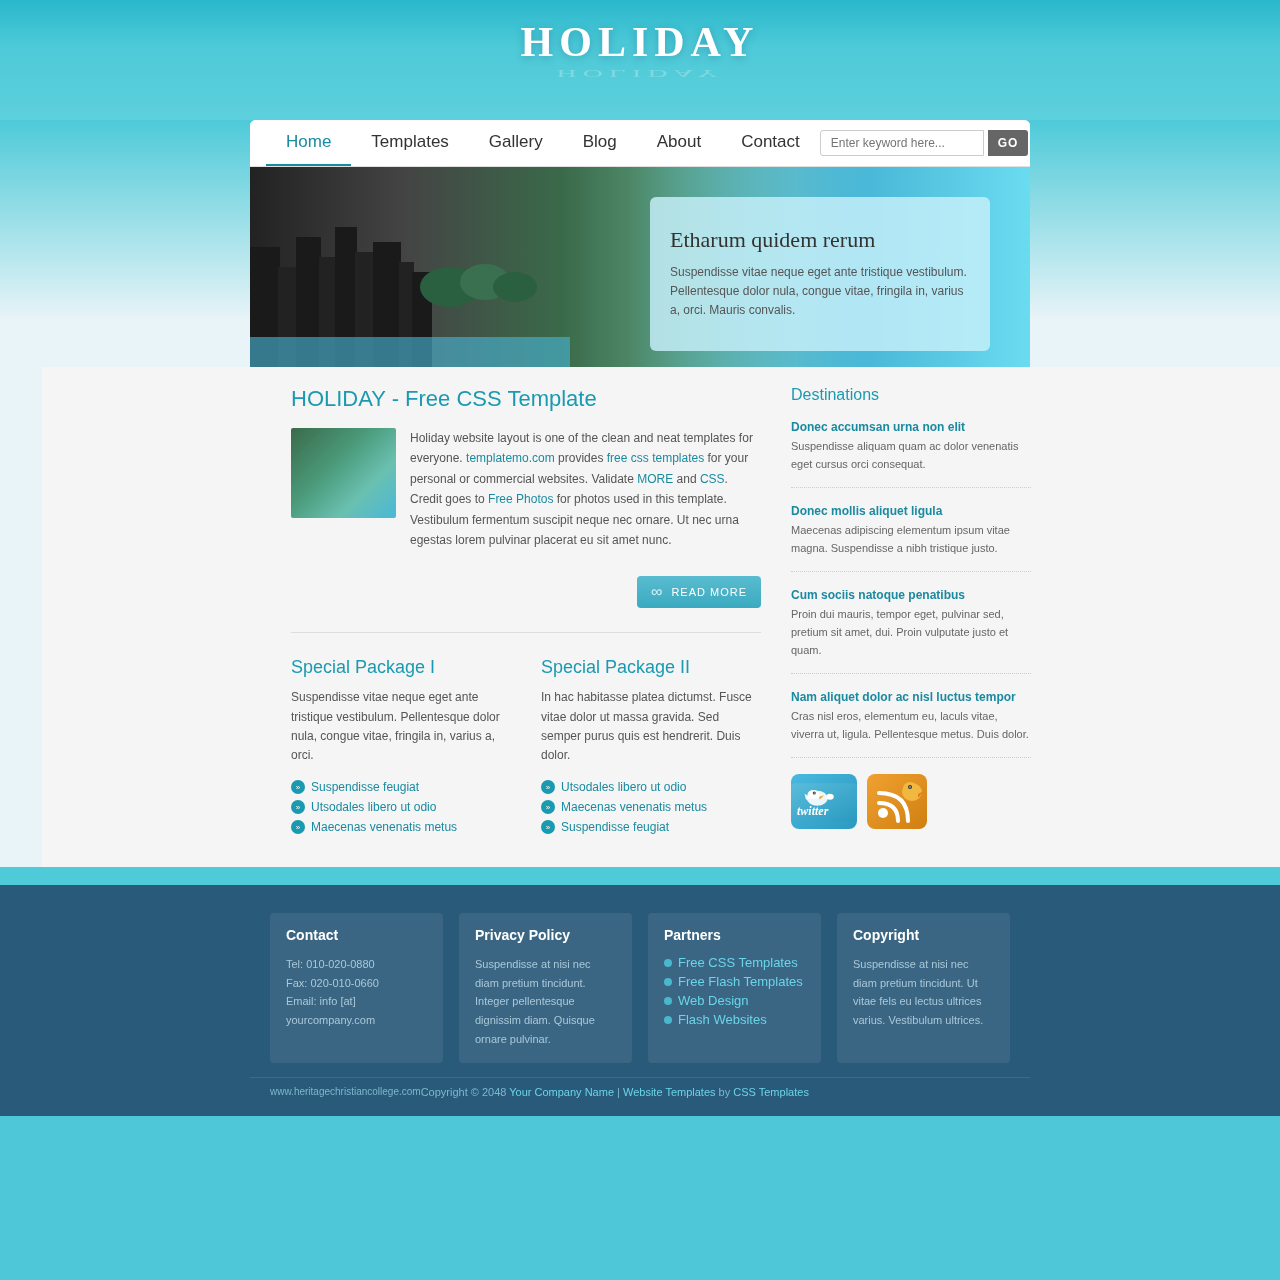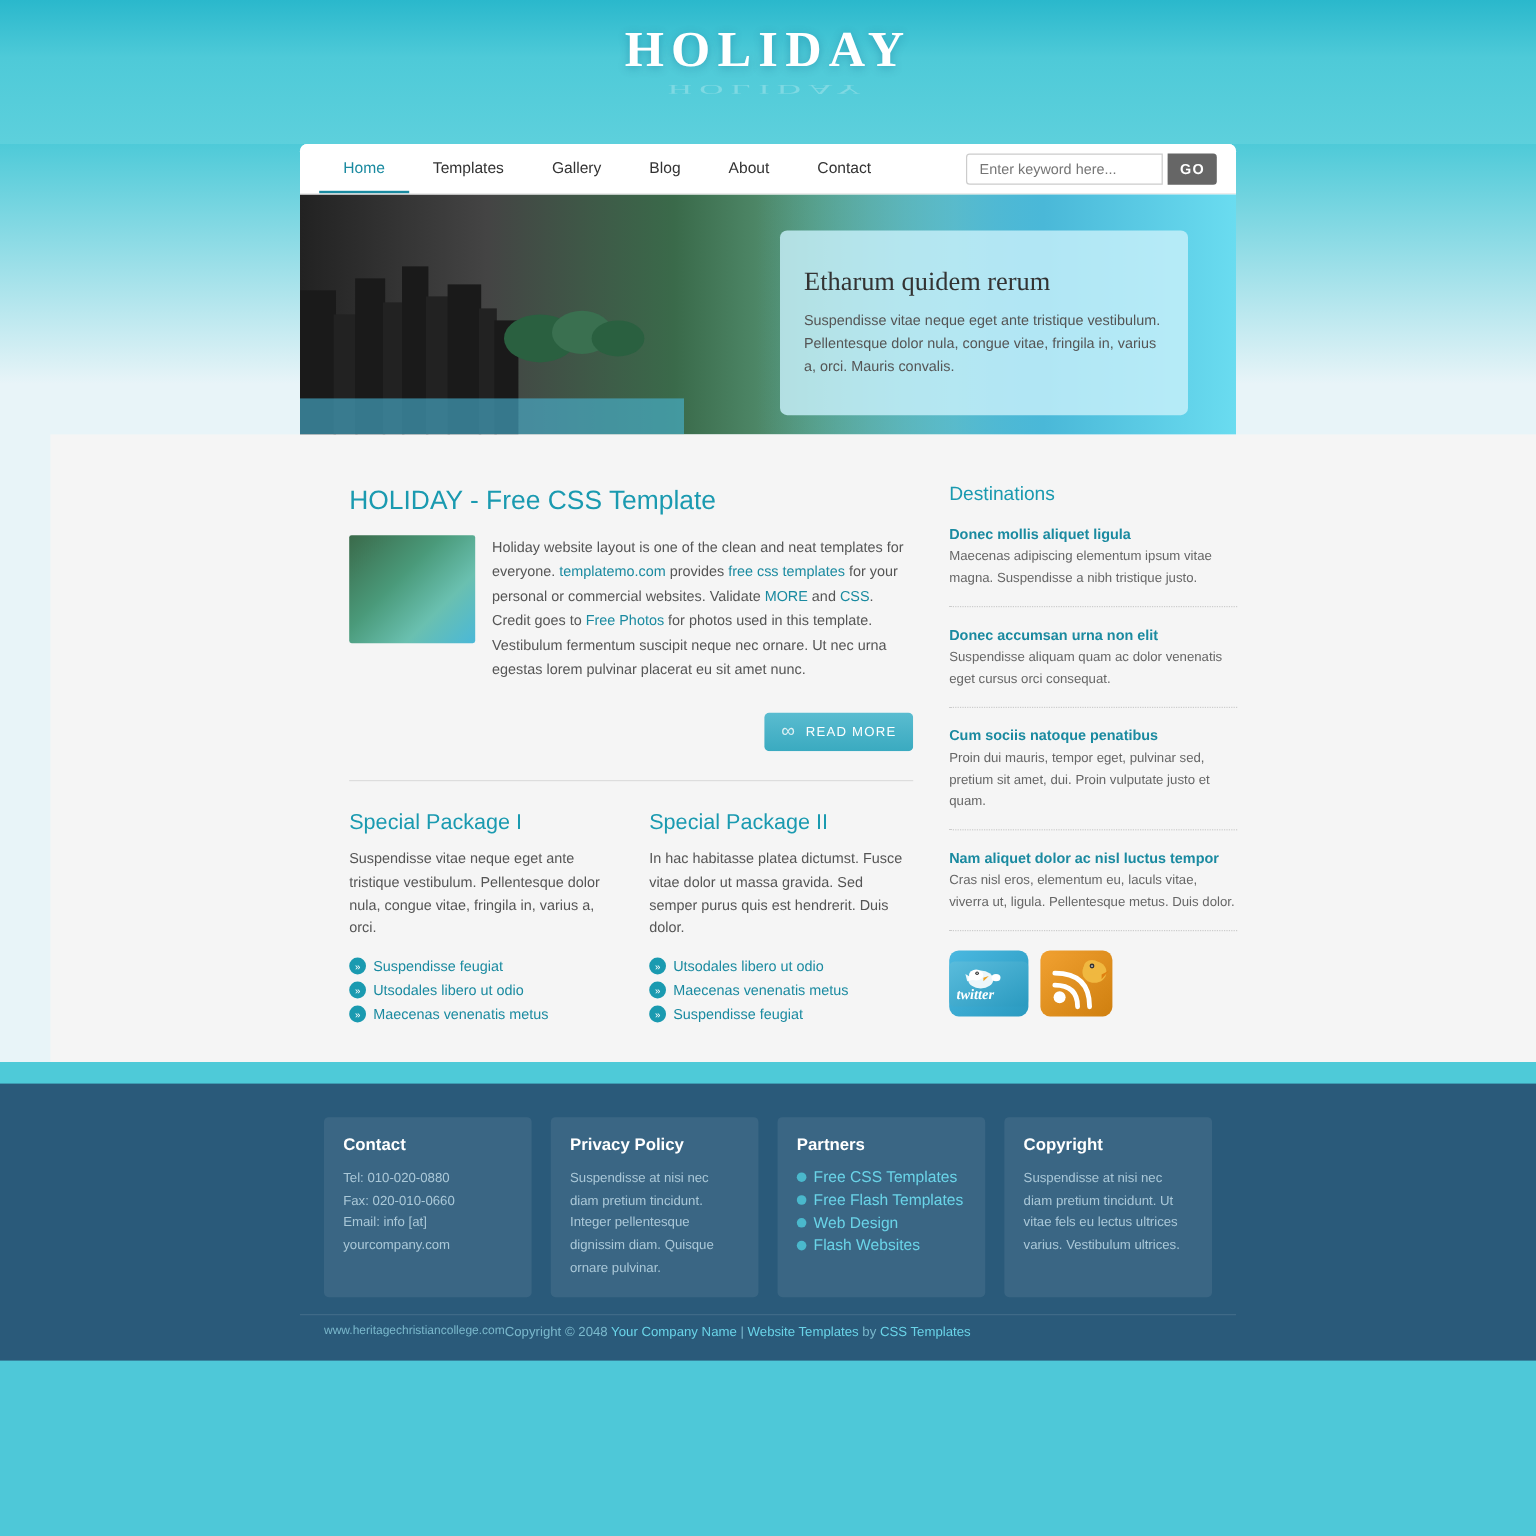--- a/index.html
+++ b/index.html
@@ -49,21 +49,21 @@
       align-items: center;
       border-bottom: 1px solid #e0e0e0;
     }
     #nav-links {
       display: flex;
       flex: 1;
       gap: 0;
     }
     .nav-item {
       padding: 12px 20px;
-      font-size: 13px;
+      font-size: 17px;
       color: #333;
       cursor: pointer;
       border-bottom: 2px solid transparent;
     }
     .nav-item.active {
       color: #1a8aa0;
       border-bottom: 2px solid #1a8aa0;
     }
     #search-area {
       display: flex;
@@ -123,21 +123,21 @@
     }
     #hero-body {
       font-size: 12px;
       color: #555;
       line-height: 1.6;
     }
 
     
     #content-section {
       background: #f5f5f5;
-      padding: 42px 0 30px 0;
+      padding: 19px 0 30px 0;
       margin-left: 42px;
     }
     #content-inner {
       width: 780px;
       margin: 0 auto;
       display: flex;
       gap: 30px;
       padding: 0 20px;
     }
     #left-col { flex: 1; }
@@ -492,26 +492,26 @@
                 </li>
           </ul>
         </div>
       </div>
     </div>
 
     <div id="right-col">
       <h2 id="destinations-title">Destinations</h2>
 
       <div class="destination-item">
+        <a class="dest-link">Donec accumsan urna non elit</a>
+        <p class="dest-desc">Suspendisse aliquam quam ac dolor venenatis eget cursus orci consequat.</p>
+      </div>
+      <div class="destination-item">
         <a class="dest-link">Donec mollis aliquet ligula</a>
         <p class="dest-desc">Maecenas adipiscing elementum ipsum vitae magna. Suspendisse a nibh tristique justo.</p>
-      </div>
-      <div class="destination-item">
-        <a class="dest-link">Donec accumsan urna non elit</a>
-        <p class="dest-desc">Suspendisse aliquam quam ac dolor venenatis eget cursus orci consequat.</p>
       </div>
       <div class="destination-item">
         <a class="dest-link">Cum sociis natoque penatibus</a>
         <p class="dest-desc">Proin dui mauris, tempor eget, pulvinar sed, pretium sit amet, dui. Proin vulputate justo et quam.</p>
       </div>
       <div class="destination-item">
         <a class="dest-link">Nam aliquet dolor ac nisl luctus tempor</a>
         <p class="dest-desc">Cras nisl eros, elementum eu, laculs vitae, viverra ut, ligula. Pellentesque metus. Duis dolor.</p>
       </div>
 

